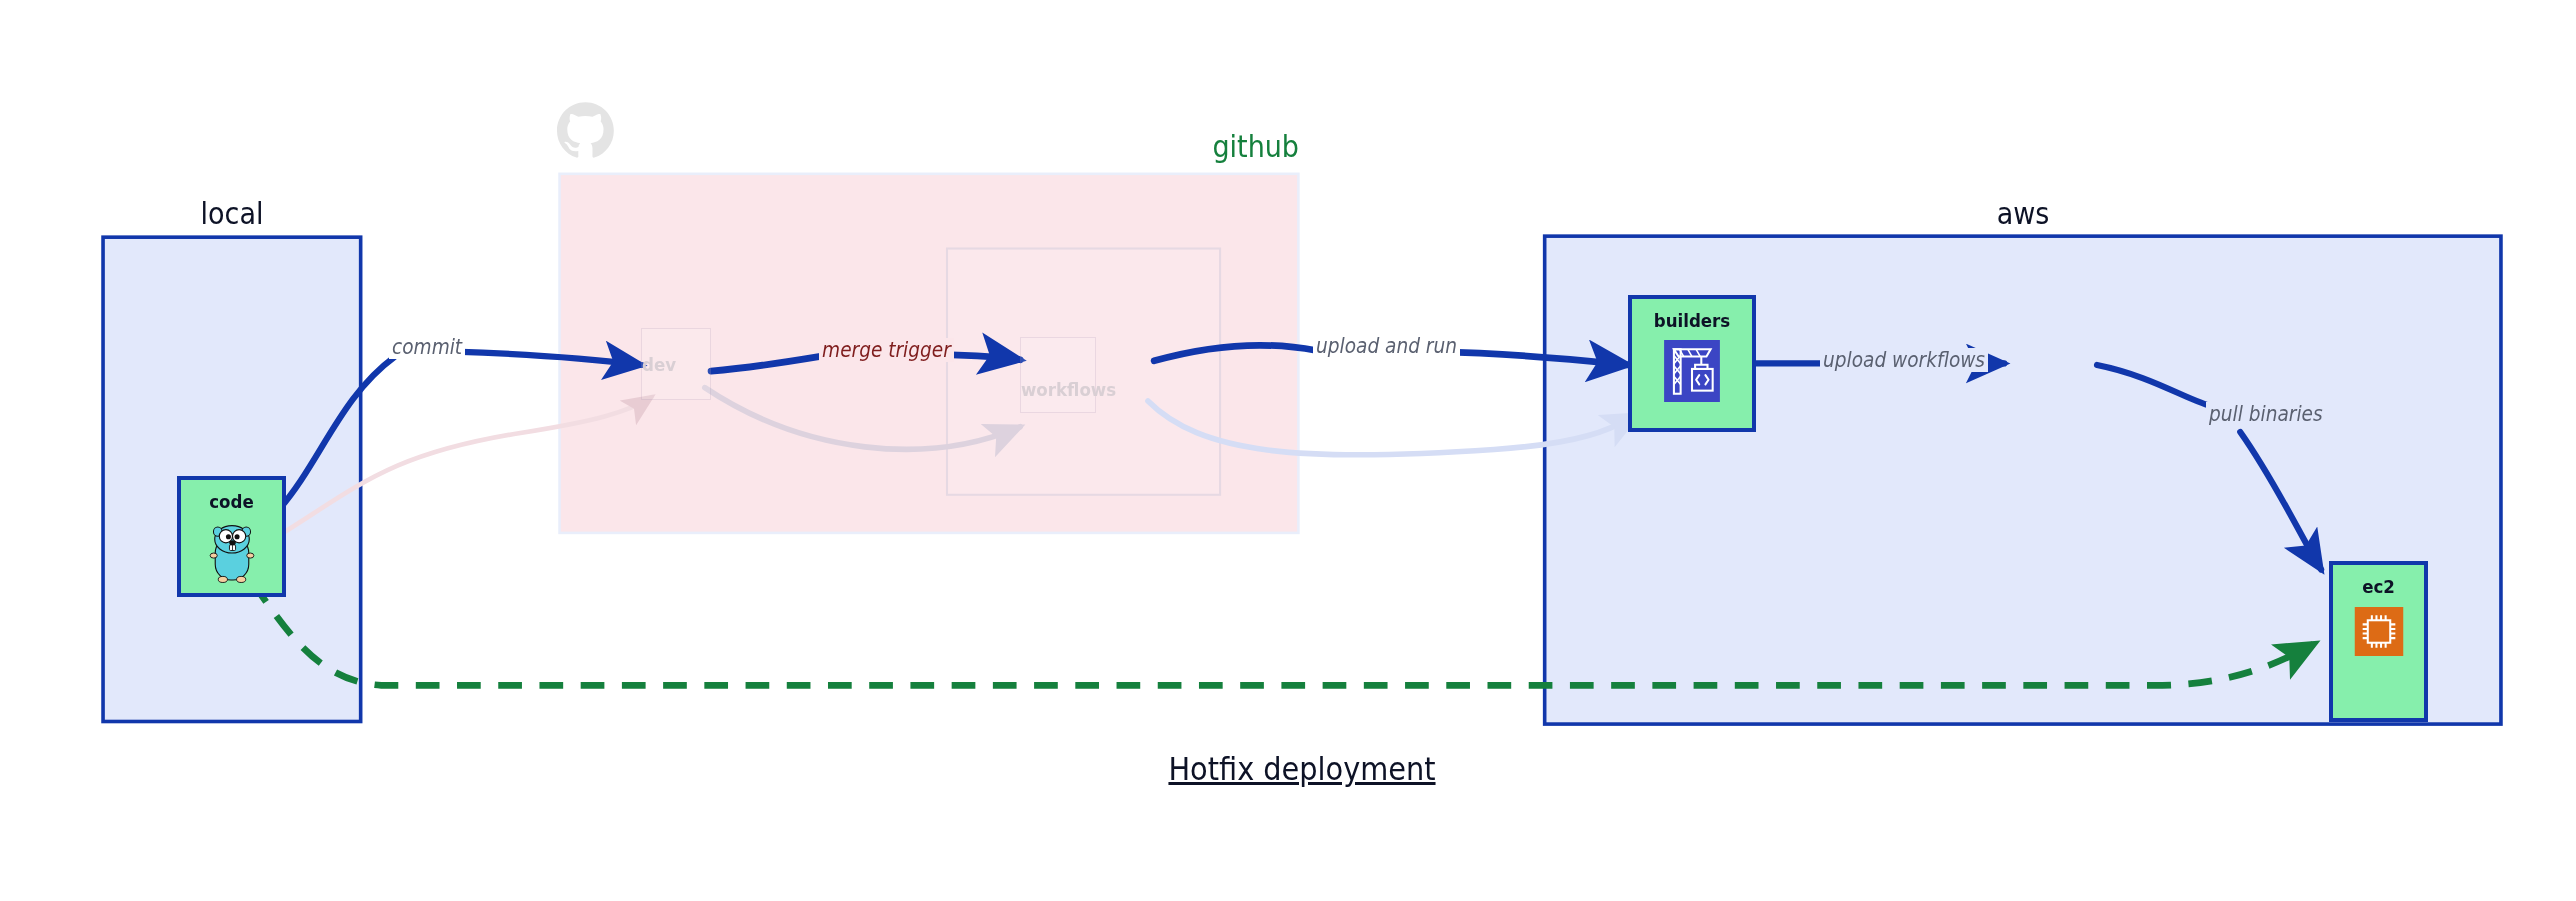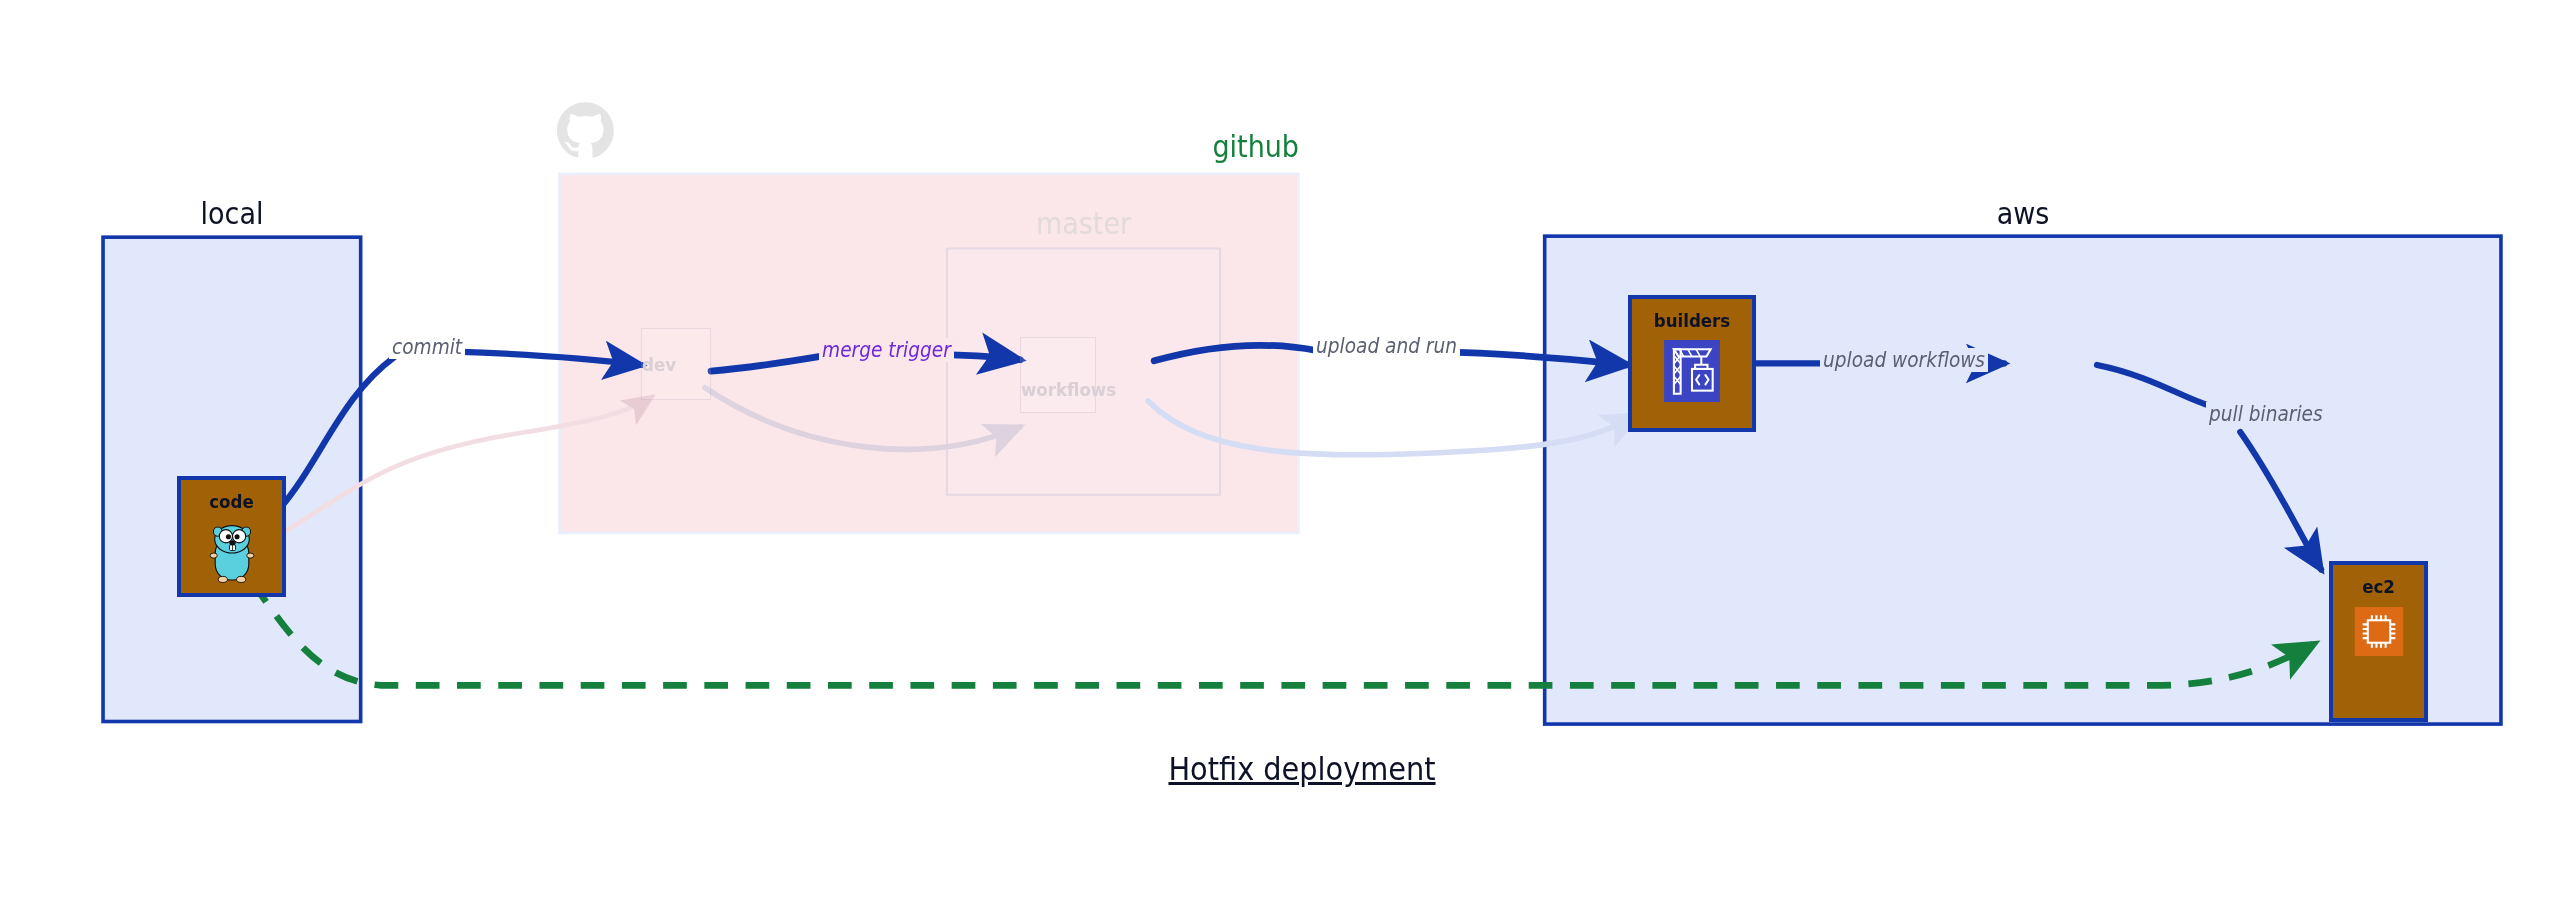--- a/index.html
+++ b/index.html
@@ -8,21 +8,21 @@
   svg.layer{position:absolute;left:0;top:0;width:2604px;height:902px;}
 
   .grp-label{
     position:absolute;font-size:30px;color:#0d1226;
     font-family:"DejaVu Sans Condensed","DejaVu Sans","Liberation Sans",sans-serif;
     white-space:nowrap;text-align:center;
   }
   .grp-label.faded{color:#15803d;}
   .grp-label.sub-faded{color:#e3dada;}
 
-  .node{position:absolute;background:#a16207;border:4.1px solid #1137ab;box-sizing:border-box;}
+  .node{position:absolute;background:#86efac;border:4.1px solid #1137ab;box-sizing:border-box;}
   .node-title{
     position:absolute;left:0;right:0;text-align:center;
     font-size:18.5px;font-weight:bold;color:#0d1226;
     font-family:"DejaVu Sans Condensed","DejaVu Sans","Liberation Sans",sans-serif;
     white-space:nowrap;
   }
   .node-icon{position:absolute;left:50%;transform:translateX(-50%);}
 
   .ghost-node{position:absolute;background:rgba(255,255,255,0.12);border:1.5px solid rgba(120,90,140,0.13);box-sizing:border-box;}
   .ghost-title{
@@ -30,21 +30,21 @@
     font-size:18.5px;font-weight:bold;color:#d9cfd4;
     font-family:"DejaVu Sans Condensed","DejaVu Sans","Liberation Sans",sans-serif;white-space:nowrap;
   }
 
   .edge-label{
     position:absolute;font-style:italic;font-size:20.6px;color:#5a6070;
     font-family:"DejaVu Sans Condensed","DejaVu Sans","Liberation Sans",sans-serif;
     white-space:nowrap;background:#ffffff;padding:0 3.1px;
   }
   .edge-label.on-blue{background:#e2e8fb;}
-  .edge-label.on-pink{background:#fbe6ea;color:#6d28d9;}
+  .edge-label.on-pink{background:#fbe6ea;color:#7f1d1d;}
 
   #diagram-title{
     position:absolute;left:0;width:2604px;text-align:center;
     font-size:32px;color:#0d1226;text-decoration:underline;
     font-family:"DejaVu Sans Condensed","DejaVu Sans","Liberation Sans",sans-serif;
   }
 </style>
 </head>
 <body>
 
@@ -108,21 +108,20 @@
     <path d="M 4070,708 C 4180,730 4250,780 4300,790" fill="none" stroke="#1137ab" stroke-width="12" stroke-linecap="round"></path>
     <path d="M 4348,838 C 4420,940 4470,1050 4505,1105" fill="none" stroke="#1137ab" stroke-width="12" stroke-linecap="round" marker-end="url(#ah-blue)"></path>
 
     <path d="M 490,1130 C 560,1230 620,1322 740,1330 L 4180,1330 C 4330,1330 4420,1288 4490,1250" fill="none" stroke="#15803d" stroke-width="13" stroke-linecap="butt" stroke-dasharray="46 34" marker-end="url(#ah-green)"></path>
   </svg>
 
   <div class="grp-label" style="left:103px;top:196px;width:258px;">local</div>
 
   <div class="grp-label faded" style="left:1041px;top:129px;width:258px;text-align:right;">github</div>
 
-  <div class="grp-label sub-faded" style="left:947px;top:206px;width:273px;">master</div>
 
   <div class="grp-label" style="left:1545px;top:196px;width:956px;">aws</div>
 
   <div class="ghost-node" style="left:641px;top:328px;width:70px;height:72px;">
     <div class="ghost-title" style="top:25px;">dev</div>
   </div>
 
   <div class="ghost-node" style="left:1020px;top:337px;width:76px;height:76px;">
     <div class="ghost-title" style="top:41px;">workflows</div>
   </div>

